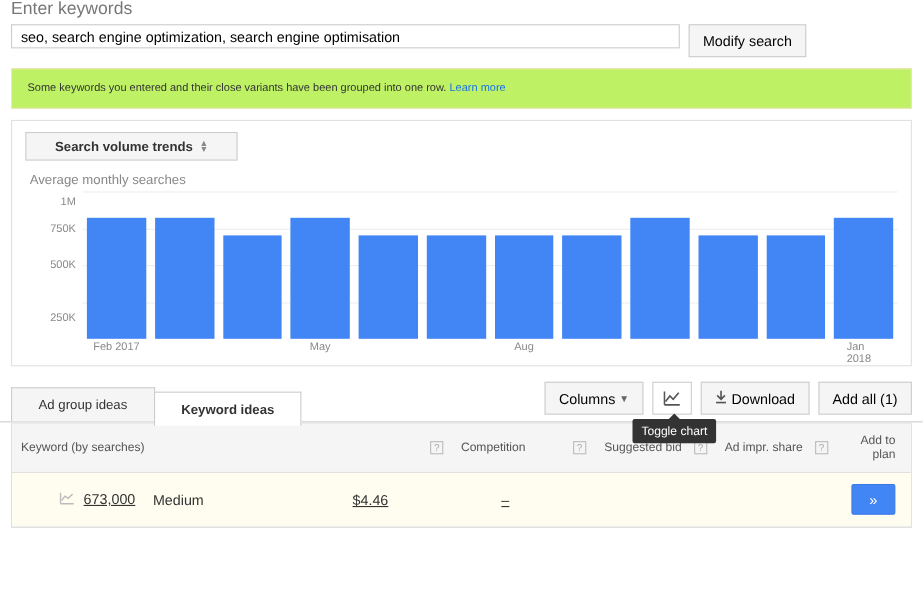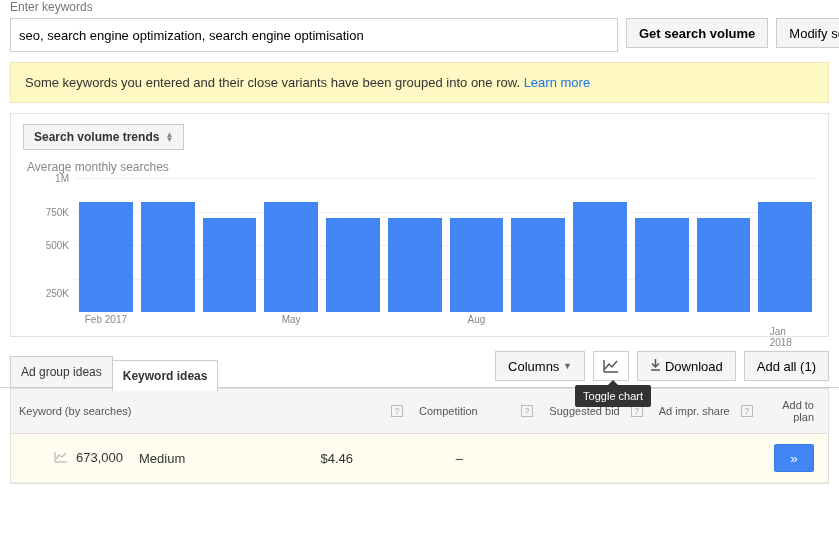--- a/index.html
+++ b/index.html
@@ -1,92 +1,91 @@
 <!DOCTYPE html>
 <html><head>
 <meta charset="utf-8">
 <style>
 * { box-sizing: border-box; margin: 0; padding: 0; }
 body { font-family: Arial, sans-serif; font-size: 13px; color: #333; background: #fff; padding: 0; width: 839px; }
 .topfield { padding: 0 10px 10px 10px; }
-.label { color: #777; font-size: 12px; margin-bottom: 4px; display: block; }
+.label { color: #777; font-size: 16px; margin-bottom: 4px; display: block; }
 .toprow { display: flex; gap: 8px; align-items: stretch; }
-.keywords-input { flex: 0 0 608px; height: 34px; border: 1px solid #ccc; padding: 0 8px; font-size: 13px; }
+.keywords-input { flex: 0 0 608px; height: 22px; border: 1px solid #ccc; padding: 0 8px; font-size: 13px; }
 .btn { border: 1px solid #ccc; background: #f5f5f5; height: 30px; padding: 0 12px; font-size: 13px; cursor: pointer; white-space: nowrap; display: inline-flex; align-items: center; justify-content: center; }
 .btn-bold { font-weight: bold; }
-.notice { background: #fef9c3; border: 1px solid #f0e4b8; padding: 12px 14px; margin: 0 10px 10px 10px; font-size: 13px; }
+.notice { background: #bef264; border: 1px solid #f0e4b8; padding: 12px 14px; margin: 0 10px 10px 10px; font-size: 10px; }
 .notice a { color: #1a73e8; text-decoration: none; }
 .chart-panel { border: 1px solid #e0e0e0; margin: 0 10px 14px 10px; padding: 10px 12px 6px 12px; }
-.dropdown { border: 1px solid #ccc; background: #f5f5f5; padding: 5px 10px; font-size: 12px; font-weight: bold; display: inline-flex; align-items: center; gap: 6px; cursor: pointer; }
+.dropdown { border: 1px solid #ccc; background: #f5f5f5; padding: 5px 26px; font-size: 12px; font-weight: bold; display: inline-flex; align-items: center; gap: 6px; cursor: pointer; }
 .chart-title { color: #888; font-size: 12px; margin: 10px 0 4px 4px; }
 .chart-area { position: relative; height: 152px; display: flex; }
 .yaxis { width: 52px; position: relative; }
 .ytick { position: absolute; right: 6px; font-size: 10px; color: #888; transform: translateY(-50%); }
 .plot { flex: 1; position: relative; }
 .grid { position: absolute; left: 0; right: 0; height: 1px; background: #eee; }
 .bars { position: absolute; left: 0; right: 0; bottom: 18px; top: 0; display: flex; align-items: flex-end; gap: 8px; padding: 0 4px; }
 .bar { flex: 1; background: #4285f4; }
 .xaxis { position: absolute; left: 0; right: 0; bottom: 0; height: 16px; }
 .xtick { position: absolute; font-size: 10px; color: #888; transform: translateX(-50%); }
 .tabs-row { display: flex; align-items: flex-end; padding: 0 10px; border-bottom: 1px solid #ccc; }
-.tab { border: 1px solid #ccc; border-bottom: none; padding: 8px 10px; font-size: 12px; background: #f5f5f5; cursor: pointer; margin-right: -1px; }
+.tab { border: 1px solid #ccc; border-bottom: none; padding: 8px 24px; font-size: 12px; background: #f5f5f5; cursor: pointer; margin-right: -1px; }
 .tab.active { background: #fff; font-weight: bold; position: relative; top: 4px; }
 .tab-spacer { flex: 1; }
 .toolbar { display: flex; gap: 8px; align-items: center; margin-bottom: 6px; position: relative; }
 .icon-btn { border: 1px solid #ccc; background: #fff; height: 30px; width: 36px; display: inline-flex; align-items: center; justify-content: center; cursor: pointer; }
 .tooltip { position: absolute; background: #333; color: #fff; font-size: 11px; padding: 5px 8px; border-radius: 2px; top: 34px; }
 .tooltip::before { content: ""; position: absolute; top: -5px; left: 50%; transform: translateX(-50%); border: 5px solid transparent; border-bottom-color: #333; border-top: none; }
 .table { border: 1px solid #e0e0e0; border-top: none; margin: 0 10px 6px 10px; }
 .thead { display: flex; background: #f5f5f5; border-top: 1px solid #e0e0e0; border-bottom: 1px solid #e0e0e0; font-size: 11px; color: #555; }
 .th { padding: 10px 8px; display: flex; align-items: center; gap: 4px; }
 .th.right { text-align: right; justify-content: flex-end; }
 .help { display: inline-block; width: 12px; height: 12px; border: 1px solid #bbb; color: #aaa; font-size: 9px; text-align: center; line-height: 11px; }
 .trow { display: flex; align-items: center; background: #fefdf0; border-bottom: 1px solid #eee; min-height: 48px; }
 .td { padding: 10px 8px; font-size: 13px; }
-.td.right { text-align: right; }
+.td.right { text-align: right; text-decoration: underline; }
 .col-kw { flex: 0 0 280px; }
 .col-avg { flex: 0 0 120px; }
 .col-comp { flex: 0 0 120px; gap: 20px; }
 .col-bid { flex: 0 0 110px; }
 .col-impr { flex: 0 0 110px; }
 .col-add { flex: 1; text-align: right; padding-right: 14px; }
 .sparkline-icon { color: #bbb; margin-right: 8px; vertical-align: middle; }
 .btn-blue { background: #4285f4; border: 1px solid #3b78e7; color: #fff; width: 40px; height: 28px; display: inline-flex; align-items: center; justify-content: center; cursor: pointer; border-radius: 2px; }
 .sort-arrows { display: inline-flex; flex-direction: column; line-height: 5px; font-size: 8px; color: #888; }
 .dl-icon { margin-right: 4px; }
 .caret { font-size: 9px; color: #666; }
 </style>
 </head>
 <body>
 
 <div class="topfield">
   <span class="label">Enter keywords</span>
   <div class="toprow">
     <input class="keywords-input" value="seo, search engine optimization, search engine optimisation" style="">
-    <button class="btn btn-bold">Get search volume</button>
     <button class="btn">Modify search</button>
   </div>
 </div>
 
 <div class="notice">
   <span>Some keywords you entered and their close variants have been grouped into one row. </span><a href="#">Learn more</a>
 </div>
 
 <div class="chart-panel">
   <div class="dropdown">
     <span>Search volume trends</span>
     <span class="sort-arrows">▲<br>▼</span>
   </div>
   <div class="chart-title">Average monthly searches</div>
   <div class="chart-area">
     <div class="yaxis" id="yaxis">
         <div class="ytick" style="top: 115px;">250K</div>
         <div class="ytick" style="top: 67px;">500K</div>
         <div class="ytick" style="top: 33.5px;">750K</div>
-        <div class="ytick" style="top: 0px;">1M</div>
+        <div class="ytick" style="top: 10px;">1M</div>
       </div>
     <div class="plot">
       <div id="gridlines">
           <div class="grid" style="top: 100.5px;"></div>
           <div class="grid" style="top: 67px;"></div>
           <div class="grid" style="top: 33.5px;"></div>
           <div class="grid" style="top: 0px;"></div>
         </div>
       <div class="bars" id="bars">
           <div class="bar" style="height: 82%;"></div>
@@ -99,21 +98,21 @@
           <div class="bar" style="height: 70%;"></div>
           <div class="bar" style="height: 82%;"></div>
           <div class="bar" style="height: 70%;"></div>
           <div class="bar" style="height: 70%;"></div>
           <div class="bar" style="height: 82%;"></div>
         </div>
       <div class="xaxis" id="xaxis">
           <div class="xtick" style="left: 4.16667%;">Feb 2017</div>
           <div class="xtick" style="left: 29.1667%; text-align: center;">May</div>
           <div class="xtick" style="left: 54.1667%;">Aug</div>
-          <div class="xtick" style="left: 95.8333%; margin-top: 12px;">Jan 2018</div>
+          <div class="xtick" style="left: 95.8333%;">Jan 2018</div>
         </div>
     </div>
   </div>
 </div>
 
 <div class="tabs-row">
   <div class="tab">Ad group ideas</div>
   <div class="tab active">Keyword ideas</div>
   <div class="tab-spacer"></div>
   <div class="toolbar">

